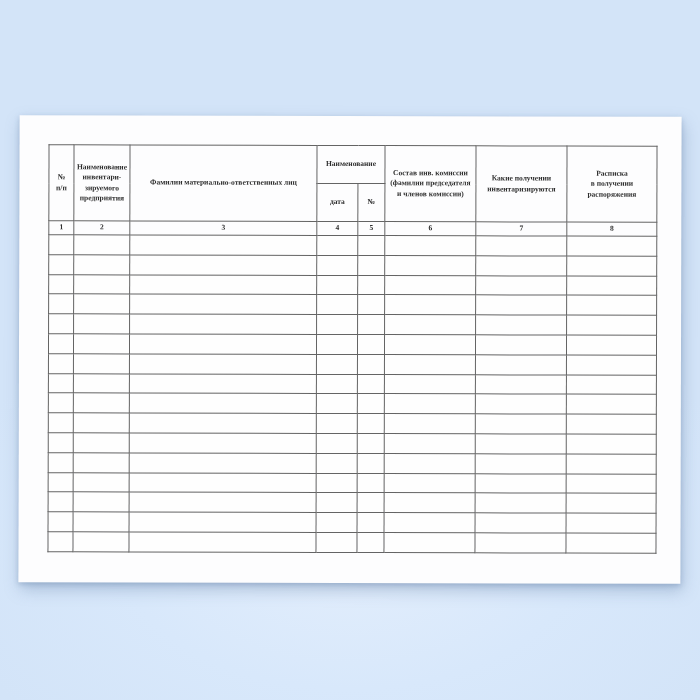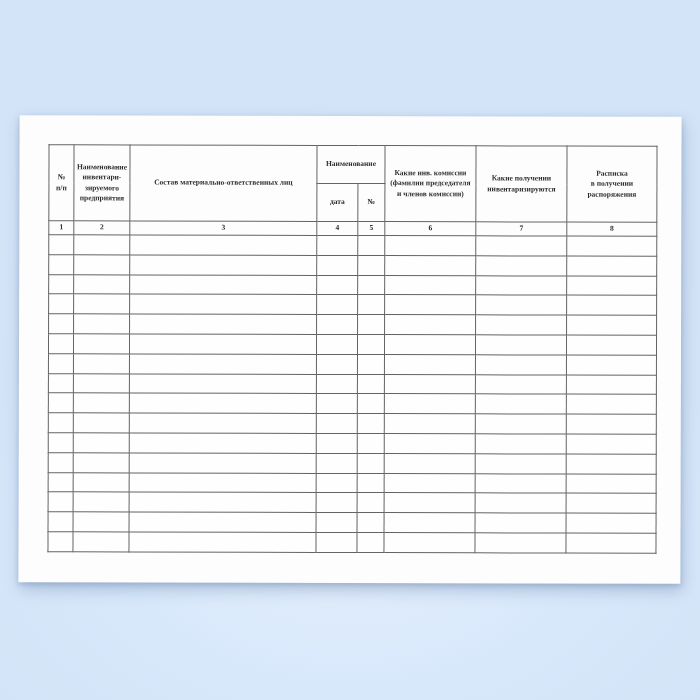--- a/index.html
+++ b/index.html
@@ -71,23 +71,23 @@
           <col style="width:90px">
       </colgroup>
       <thead>
         <tr class="header-row-1">
           <th rowspan="2">№
 п/п</th>
           <th rowspan="2">Наименование
 инвентари-
 зируемого
 предприятия</th>
-          <th rowspan="2">Состав материально-ответственных лиц</th>
+          <th rowspan="2">Фамилии материально-ответственных лиц</th>
           <th colspan="2">Наименование</th>
-          <th rowspan="2">Какие инв. комиссии
+          <th rowspan="2">Состав инв. комиссии
 (фамилии председателя
 и членов комиссии)</th>
           <th rowspan="2">Какие получении
 инвентаризируются</th>
           <th rowspan="2">Расписка
 в получении
 распоряжения</th>
         </tr>
         <tr class="header-row-2">
           <th>дата</th>

